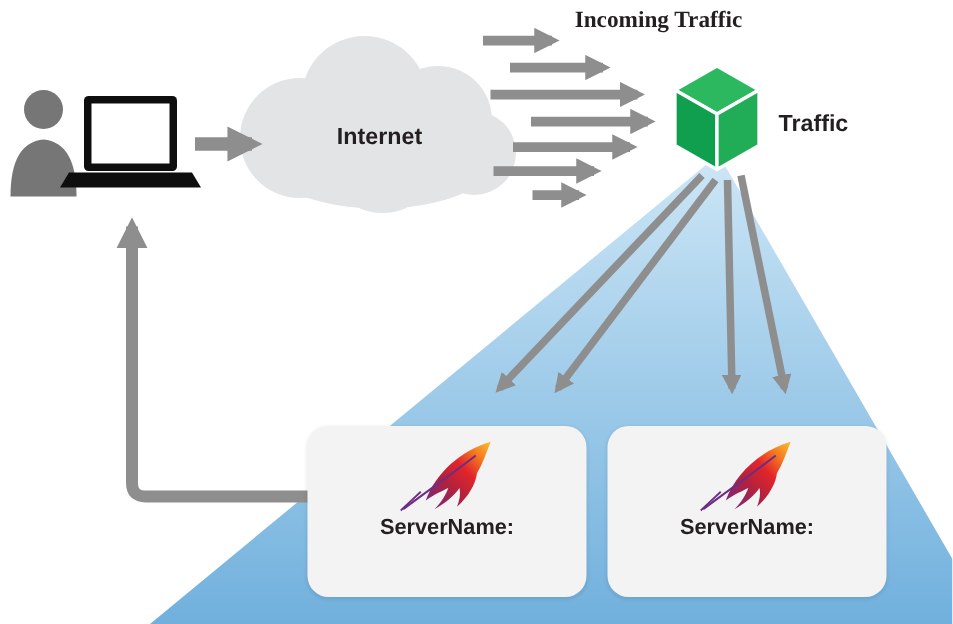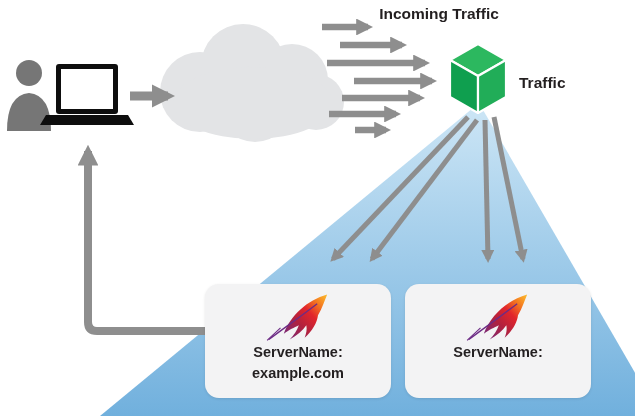--- a/index.html
+++ b/index.html
@@ -101,42 +101,42 @@
       <line x1="468" y1="117" x2="333" y2="259" marker-end="url(#ah)"></line>
       <line x1="477" y1="120" x2="372" y2="259" marker-end="url(#ah)"></line>
       <line x1="485" y1="120" x2="488" y2="259" marker-end="url(#ah)"></line>
       <line x1="494" y1="117" x2="523" y2="259" marker-end="url(#ah)"></line>
     </g>
 
     <path d="M216,331 L97,331 Q88,331 88,322 L88,151" fill="none" stroke="#8e8e8e" stroke-width="8" marker-end="url(#ah)"></path>
   </svg>
 
 
+  <div class="label" style="left:201px; top:83px; width:104px;">Internet</div>
 
-  <div class="label" style="left:356px; top:5px; width:166px;">Incoming Traffic</div>
+  <div class="label" style="left:356px; top:5px; width:166px;font-family:Liberation Serif, serif;">Incoming Traffic</div>
 
   <div class="label" style="left:519px; top:74px; width:80px; text-align:left;">Traffic</div>
 
   <div class="card" style="left:205px;">
     <svg class="feather" width="84" height="50" viewBox="0 0 90 60">
       <defs>
         <linearGradient id="fg1" x1="0" y1="1" x2="1" y2="0">
           <stop offset="0" stop-color="#6d2c85"></stop>
           <stop offset="0.35" stop-color="#b0213f"></stop>
           <stop offset="0.6" stop-color="#e2252b"></stop>
           <stop offset="0.8" stop-color="#f47a20"></stop>
           <stop offset="1" stop-color="#fcbf2e"></stop>
         </linearGradient>
       </defs>
       <path d="M80,3 C56,10 36,28 28,50 C35,45 40,43 46,40 C44,46 40,52 35,57 C44,52 51,46 55,40 C56,45 55,50 53,55 C62,47 68,37 69,28 C74,20 77,10 80,3 Z" fill="url(#fg1)"></path>
       <path d="M10,57 C30,42 50,28 68,14" fill="none" stroke="#6d2c85" stroke-width="1.6"></path>
       <path d="M24,43 L8,58" fill="none" stroke="#6d2c85" stroke-width="1.4"></path>
     </svg>
     <div class="line">ServerName:</div>
-    <div class="line">example.com</div>
   </div>
 
   <div class="card" style="left:405px;">
     <svg class="feather" width="84" height="50" viewBox="0 0 90 60">
       <defs>
         <linearGradient id="fg2" x1="0" y1="1" x2="1" y2="0">
           <stop offset="0" stop-color="#6d2c85"></stop>
           <stop offset="0.35" stop-color="#b0213f"></stop>
           <stop offset="0.6" stop-color="#e2252b"></stop>
           <stop offset="0.8" stop-color="#f47a20"></stop>

